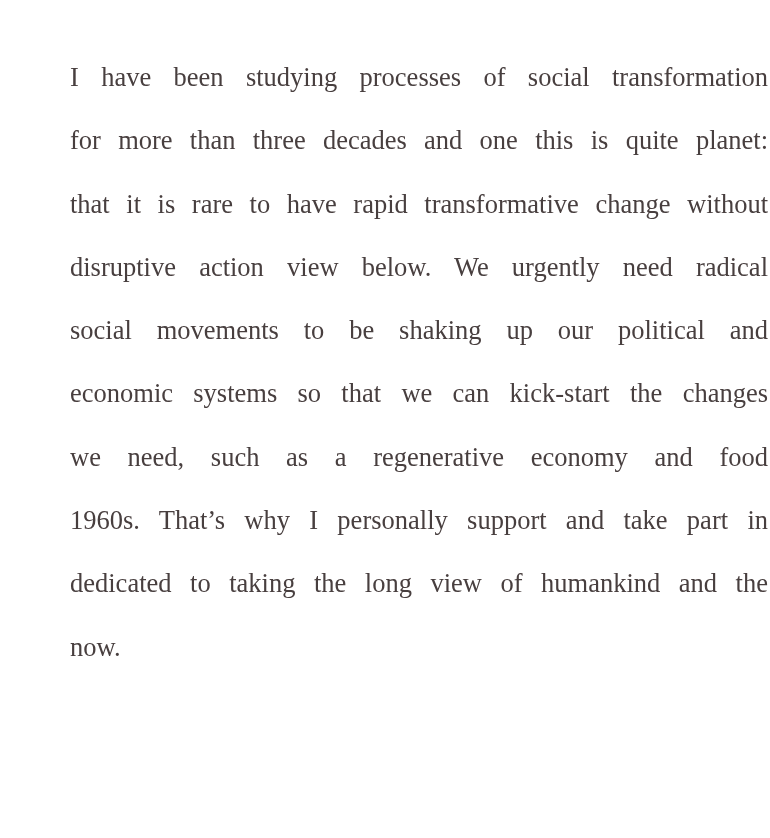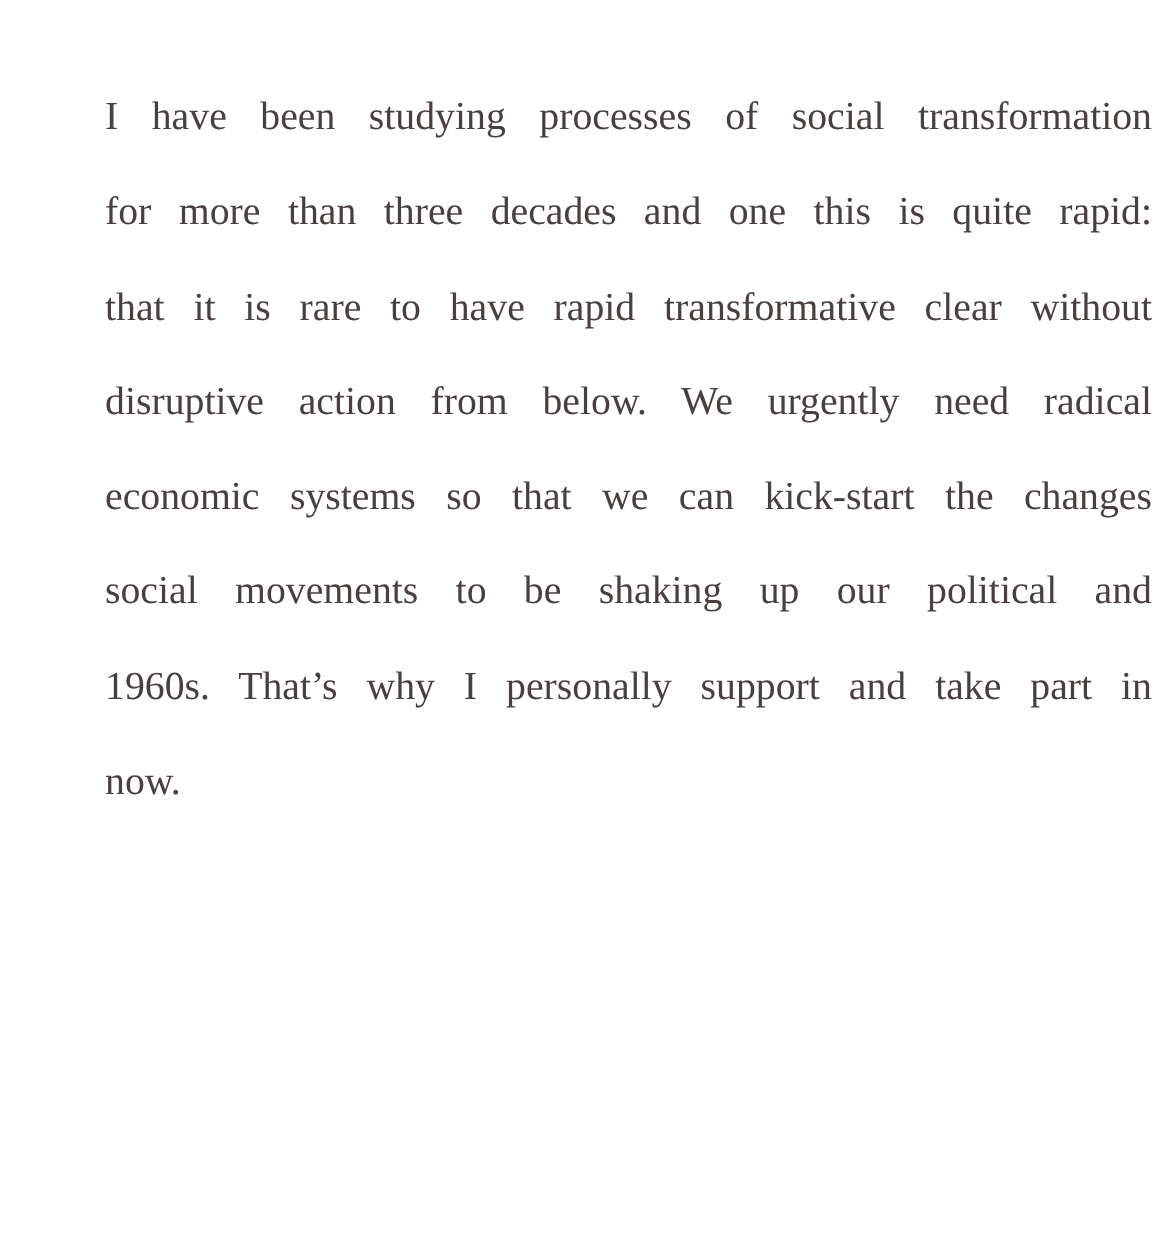--- a/index.html
+++ b/index.html
@@ -35,20 +35,22 @@
   .line.last {
     text-align: center;
     text-align-last: left;
   }
 </style>
 </head>
 <body>
 
 <div class="page">
   <div class="line">I have been studying processes of social transformation</div>
-  <div class="line">for more than three decades and one this is quite rapid:</div>
-  <div class="line">that it is rare to have rapid transformative clear without</div>
-  <div class="line">disruptive action from below. We urgently need radical</div>
+  <div class="line">for more than three decades and one this is quite planet:</div>
+  <div class="line">that it is rare to have rapid transformative change without</div>
+  <div class="line">disruptive action view below. We urgently need radical</div>
+  <div class="line">social movements to be shaking up our political and</div>
   <div class="line">economic systems so that we can kick-start the changes</div>
-  <div class="line">social movements to be shaking up our political and</div>
+  <div class="line">we need, such as a regenerative economy and food</div>
   <div class="line">1960s. That’s why I personally support and take part in</div>
+  <div class="line">dedicated to taking the long view of humankind and the</div>
   <div class="line last">now.</div>
 </div>
 
 </body></html>

